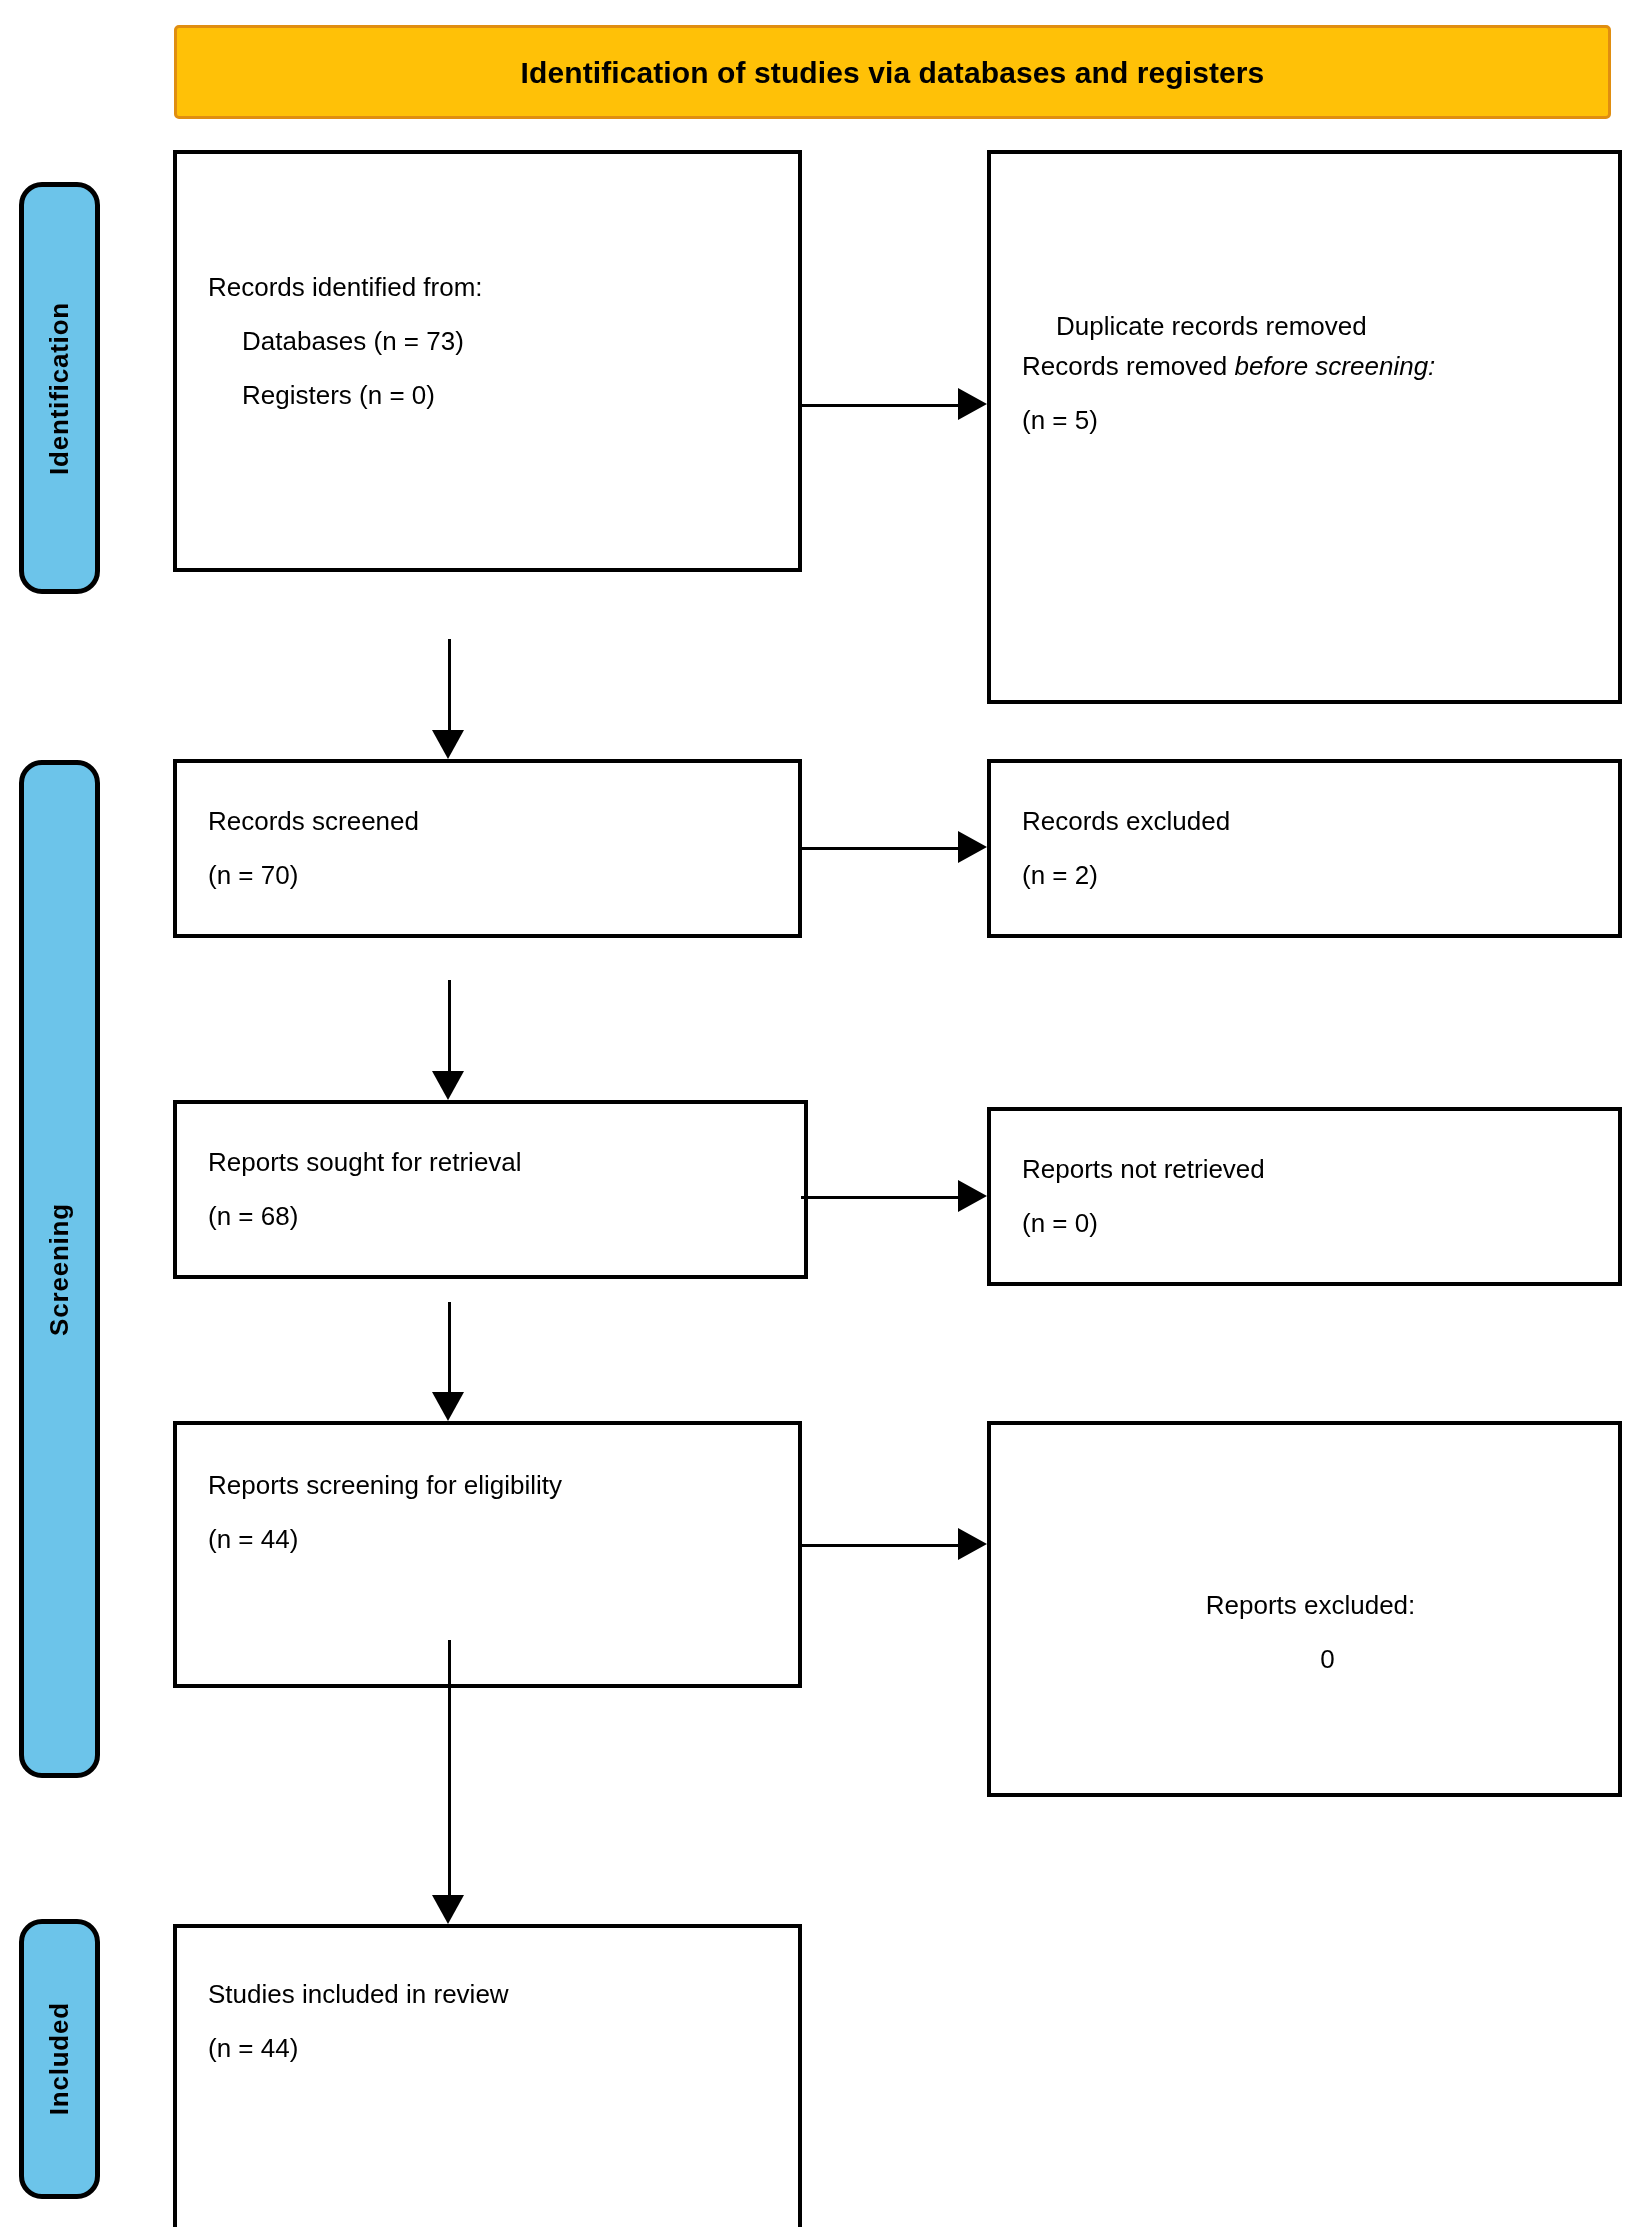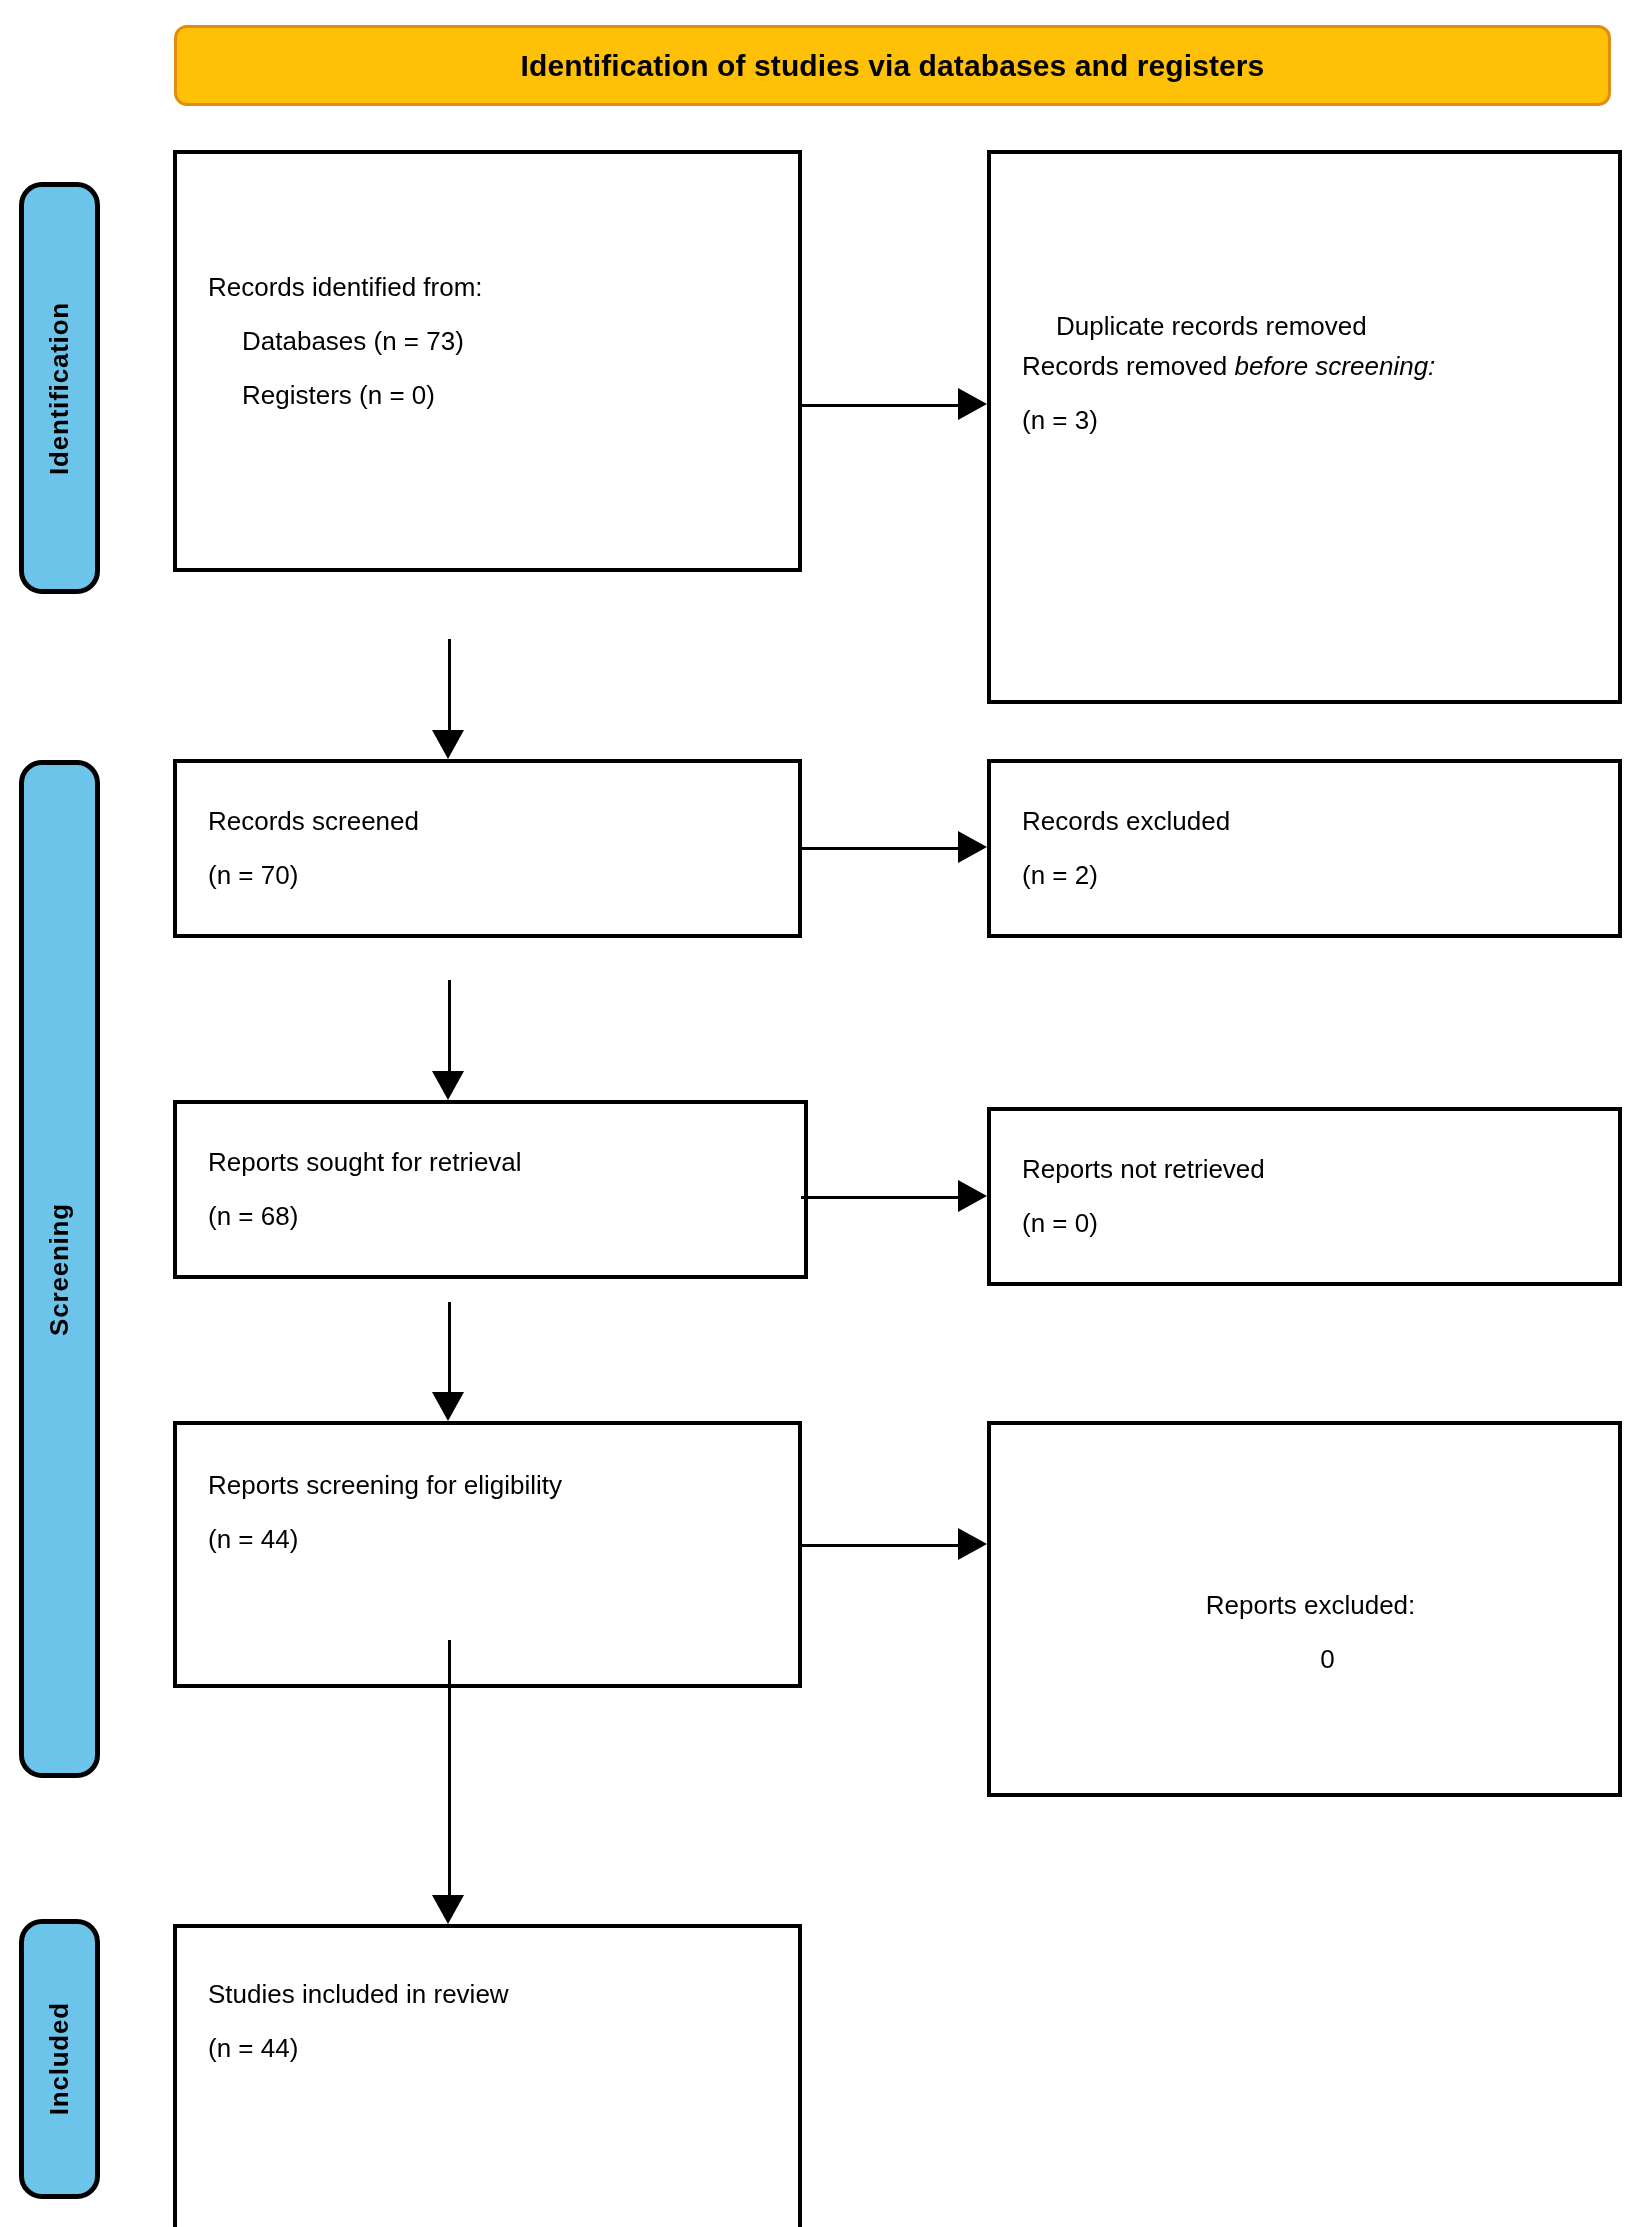--- a/index.html
+++ b/index.html
@@ -20,24 +20,24 @@
     overflow: hidden;
     background: #ffffff;
   }
 
   
   .banner {
     position: absolute;
     left: 174px;
     top: 25px;
     width: 1437px;
-    height: 81px;
+    height: 94px;
     background: #FFC107;
     border: 3.5px solid #E08E10;
-    border-radius: 13px;
+    border-radius: 5px;
     box-sizing: border-box;
     display: flex;
     align-items: center;
     justify-content: center;
   }
   .banner-title {
     font-size: 30px;
     font-weight: bold;
     color: #000000;
     letter-spacing: 0.1px;
@@ -191,21 +191,21 @@
       <div class="line">Records identified from:</div>
       <div class="line indent">Databases (n = 73)</div>
       <div class="line indent">Registers (n = 0)</div>
     </div>
   </div>
 
   <div class="box" id="box-removed">
     <div class="box-body" id="body-removed">
       <div class="line wrap indent" style="margin-top:23px;">Duplicate records removed</div>
       <div class="line wrap"><span class="seg">Records removed </span><span class="seg ital">before screening</span><span class="seg ital">:</span></div>
-      <div class="line wrap" style="margin-top:15px;">(n = 3)</div>
+      <div class="line wrap" style="margin-top:15px;">(n = 5)</div>
     </div>
   </div>
 
   <div class="box" id="box-screened">
     <div class="box-body" id="body-screened">
       <div class="line">Records screened</div>
       <div class="line">(n = 70)</div>
     </div>
   </div>
 

